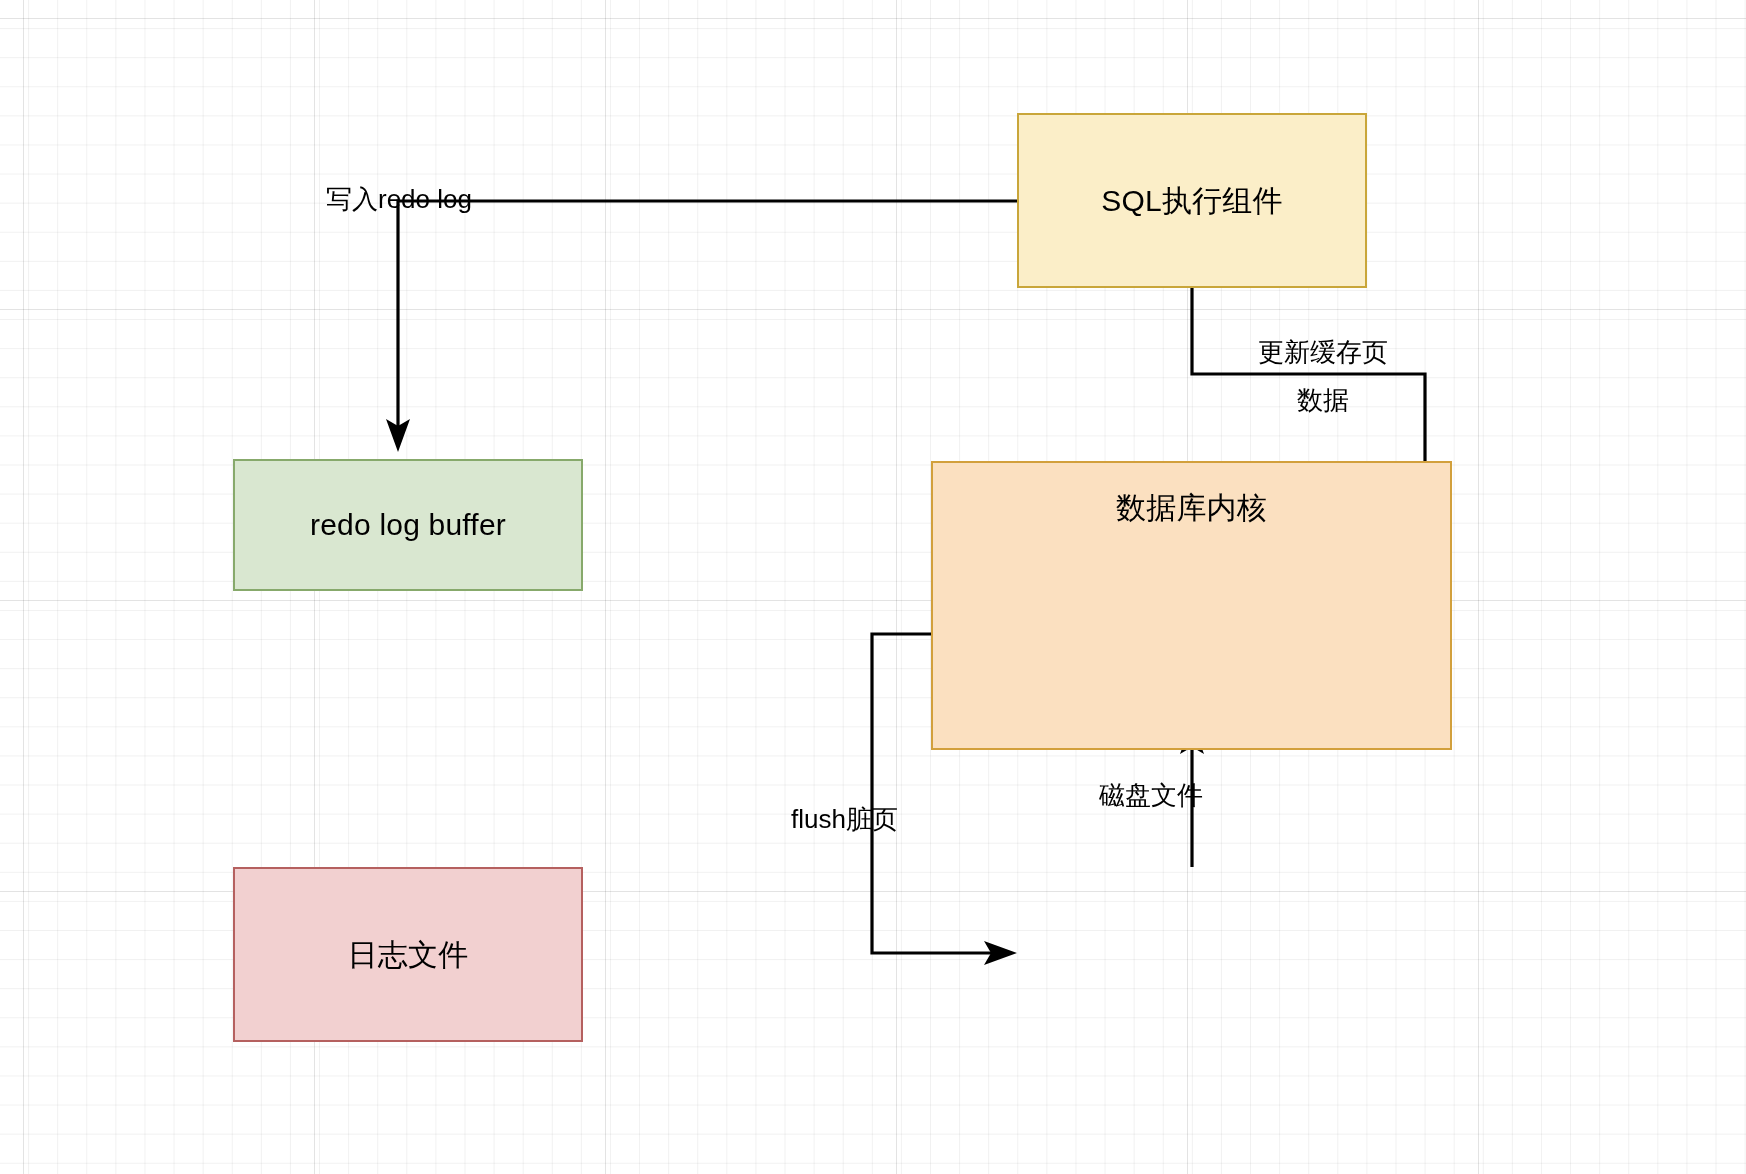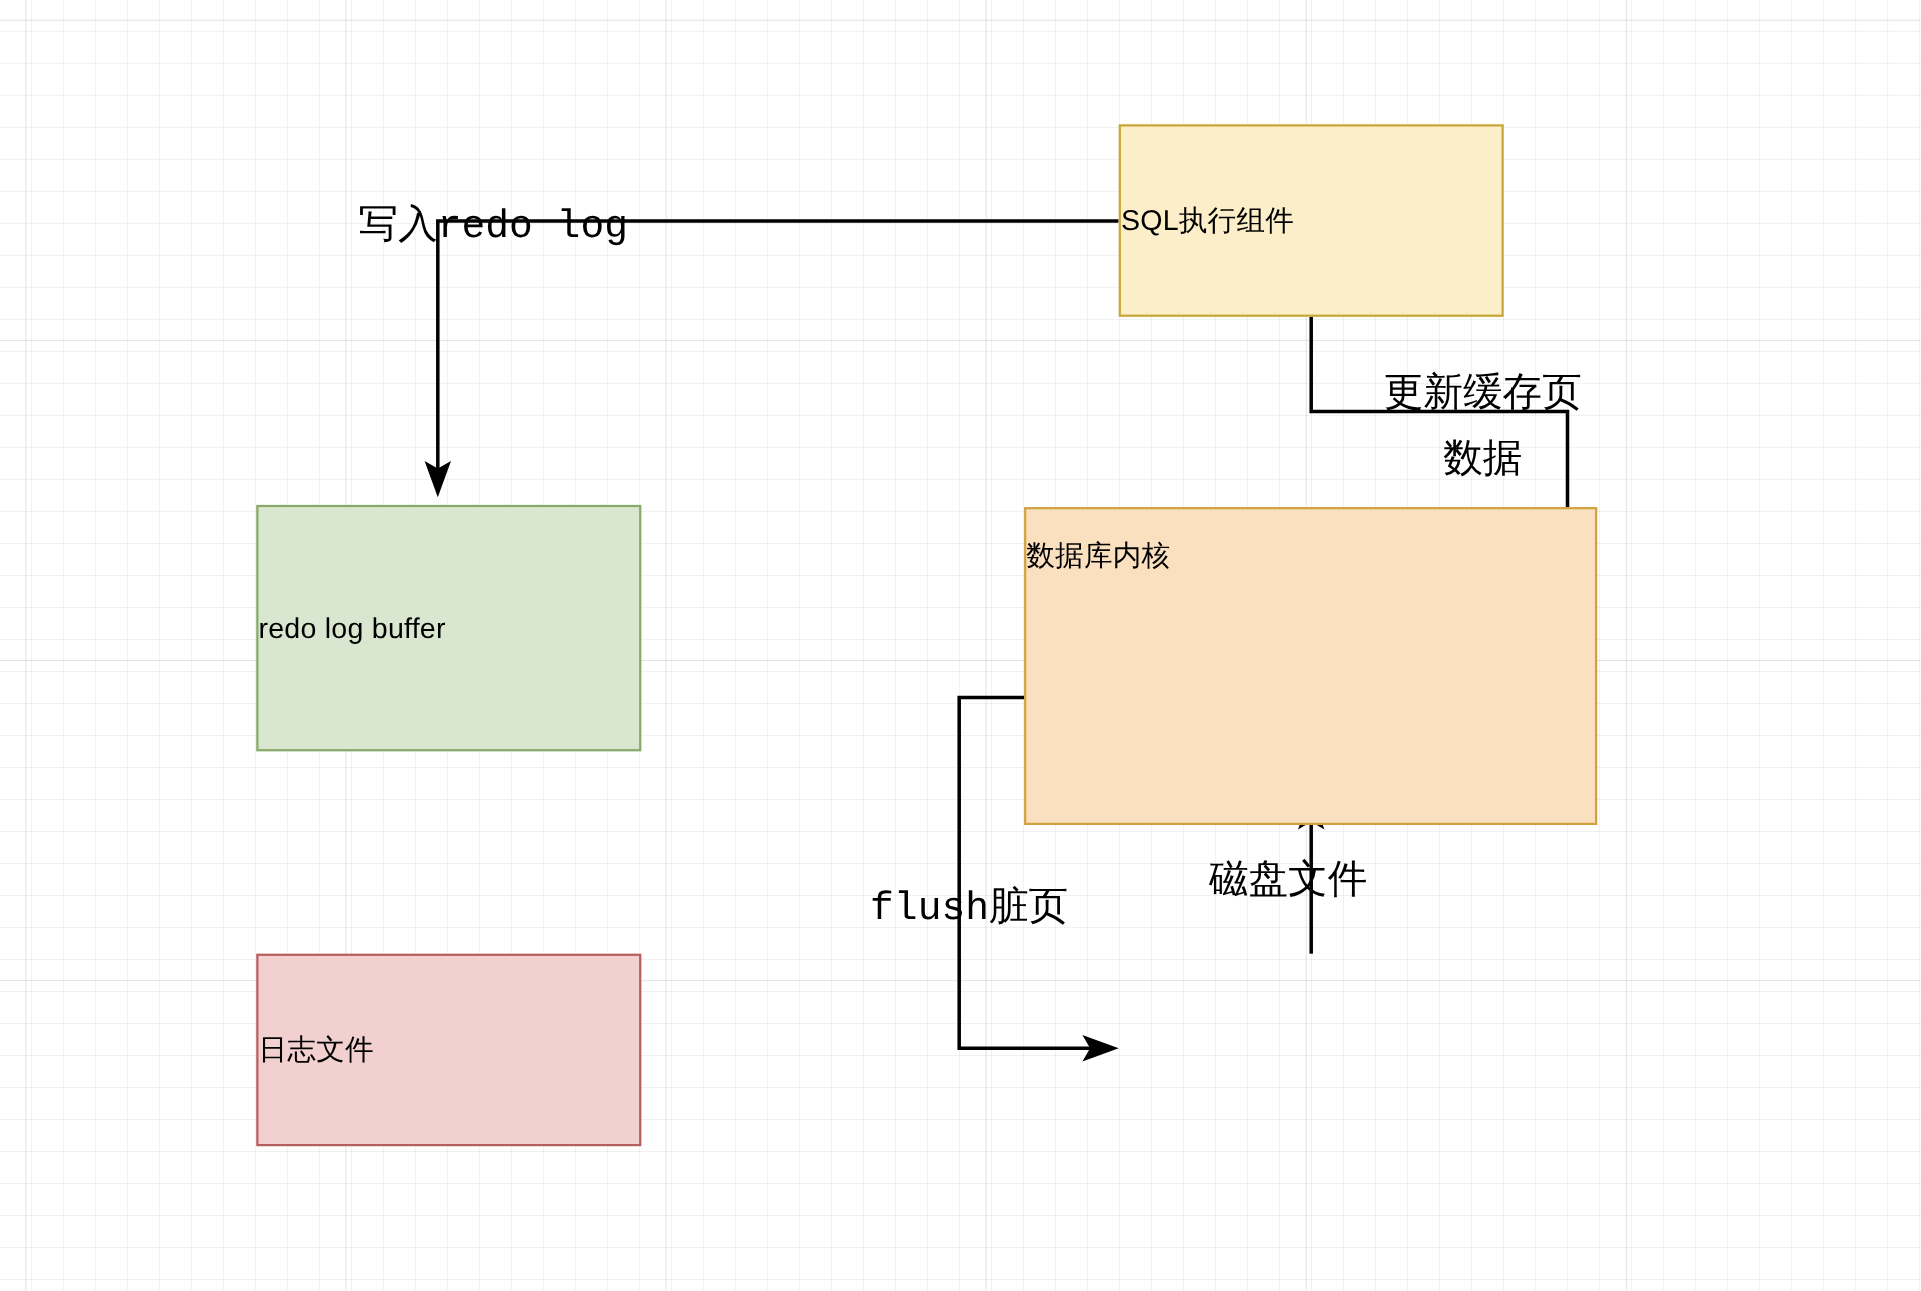--- a/index.html
+++ b/index.html
@@ -27,37 +27,38 @@
       29.1px 29.1px,
       291px 291px,
       291px 291px;
     background-position: -1px -1px, -1px -1px, 23px 18px, 23px 18px;
   }
   .node {
     position: absolute;
     box-sizing: border-box;
     display: flex;
     align-items: center;
+    justify-content: center;
     color: #000000;
-    font-size: 26px;
+    font-size: 30px;
     line-height: 1.25;
     letter-spacing: 0.2px;
     white-space: nowrap;
   }
   .node.top-label {
     align-items: flex-start;
     padding-top: 26px;
   }
   #node-sql {
     left: 1017px; top: 113px; width: 350px; height: 175px;
     background: #fbeec8;
     border: 2px solid #c9a63a;
   }
   #node-redo-buffer {
-    left: 233px; top: 459px; width: 350px; height: 224px;
+    left: 233px; top: 459px; width: 350px; height: 132px;
     background: #d9e7d0;
     border: 2px solid #87a96b;
   }
   #node-log-file {
     left: 233px; top: 867px; width: 350px; height: 175px;
     background: #f2d0d0;
     border: 2px solid #b5605f;
   }
   #node-db-kernel {
     left: 931px; top: 461px; width: 521px; height: 289px;
@@ -70,25 +71,24 @@
     border: 2px solid #7b93bd;
   }
   #node-disk-file {
     left: 1017px; top: 867px; width: 349px; height: 175px;
     background: #f2d0d0;
     border: 2px solid #b5605f;
   }
   .edge-label {
     position: absolute;
     color: #000000;
-    font-size: 36px;
+    font-size: 26px;
     line-height: 1.22;
     white-space: nowrap;
     background: transparent;
-    font-family: Liberation Mono, monospace;
   }
   #label-write-redo  { left: 326px; top: 184px; }
   #label-update-page { left: 1258px; top: 337px; text-align: center; }
   #label-flush-dirty { left: 791px; top: 804px; }
   #label-load-page   { left: 1099px; top: 780px; }
   svg#edges {
     position: absolute;
     left: 0; top: 0;
     width: 1746px;
     height: 1174px;

